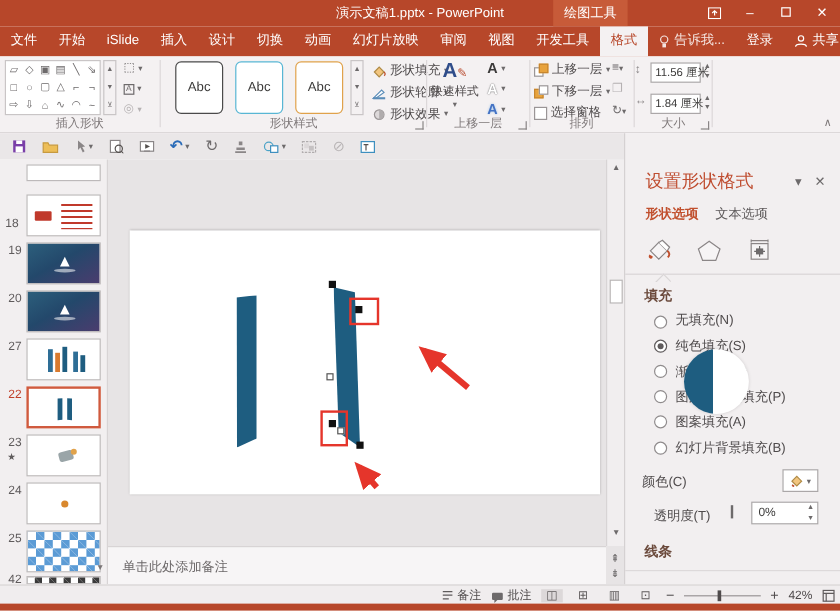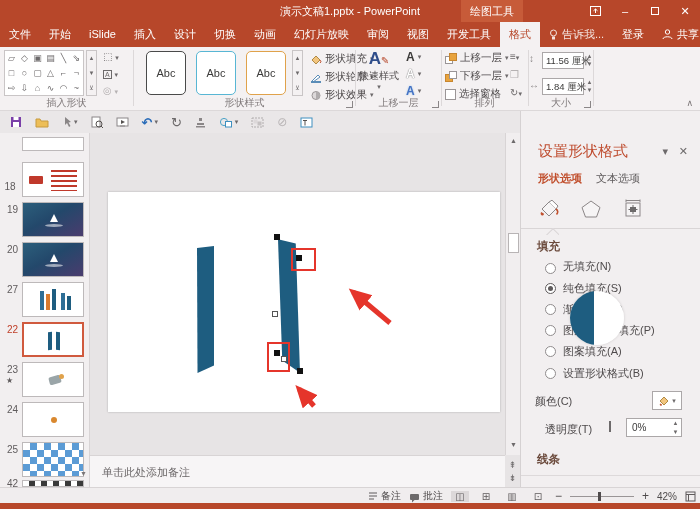--- a/index.html
+++ b/index.html
@@ -509,21 +509,21 @@
   <div class="radio-row" style="top:212px;">
     <span class="rad"></span>
       <span>图片或纹理填充(P)</span>
   </div>
   <div class="radio-row" style="top:233px;">
     <span class="rad"></span>
       <span>图案填充(A)</span>
   </div>
   <div class="radio-row" style="top:255px;">
     <span class="rad"></span>
-      <span>设置形状格式(B)</span>
+      <span>幻灯片背景填充(B)</span>
   </div>
 
   <div class="fp-label" style="left:14px;top:283px;">颜色(C)</div>
   <div class="colorbtn" style="right:18px;top:280px;">
     <svg width="12" height="11" viewBox="0 0 12 11">
         <path d="M2 6 L6 2 L10 6 L6 10 Z" fill="#F2C57E" stroke="#B08A45"></path>
         <path d="M2.2 8.5 q-1 1.6 0.4 2.2 q1.4 0.5 1.4-1.2 Z" fill="#C0502E"></path>
       </svg>
     <span class="caret">▾</span>
   </div>

